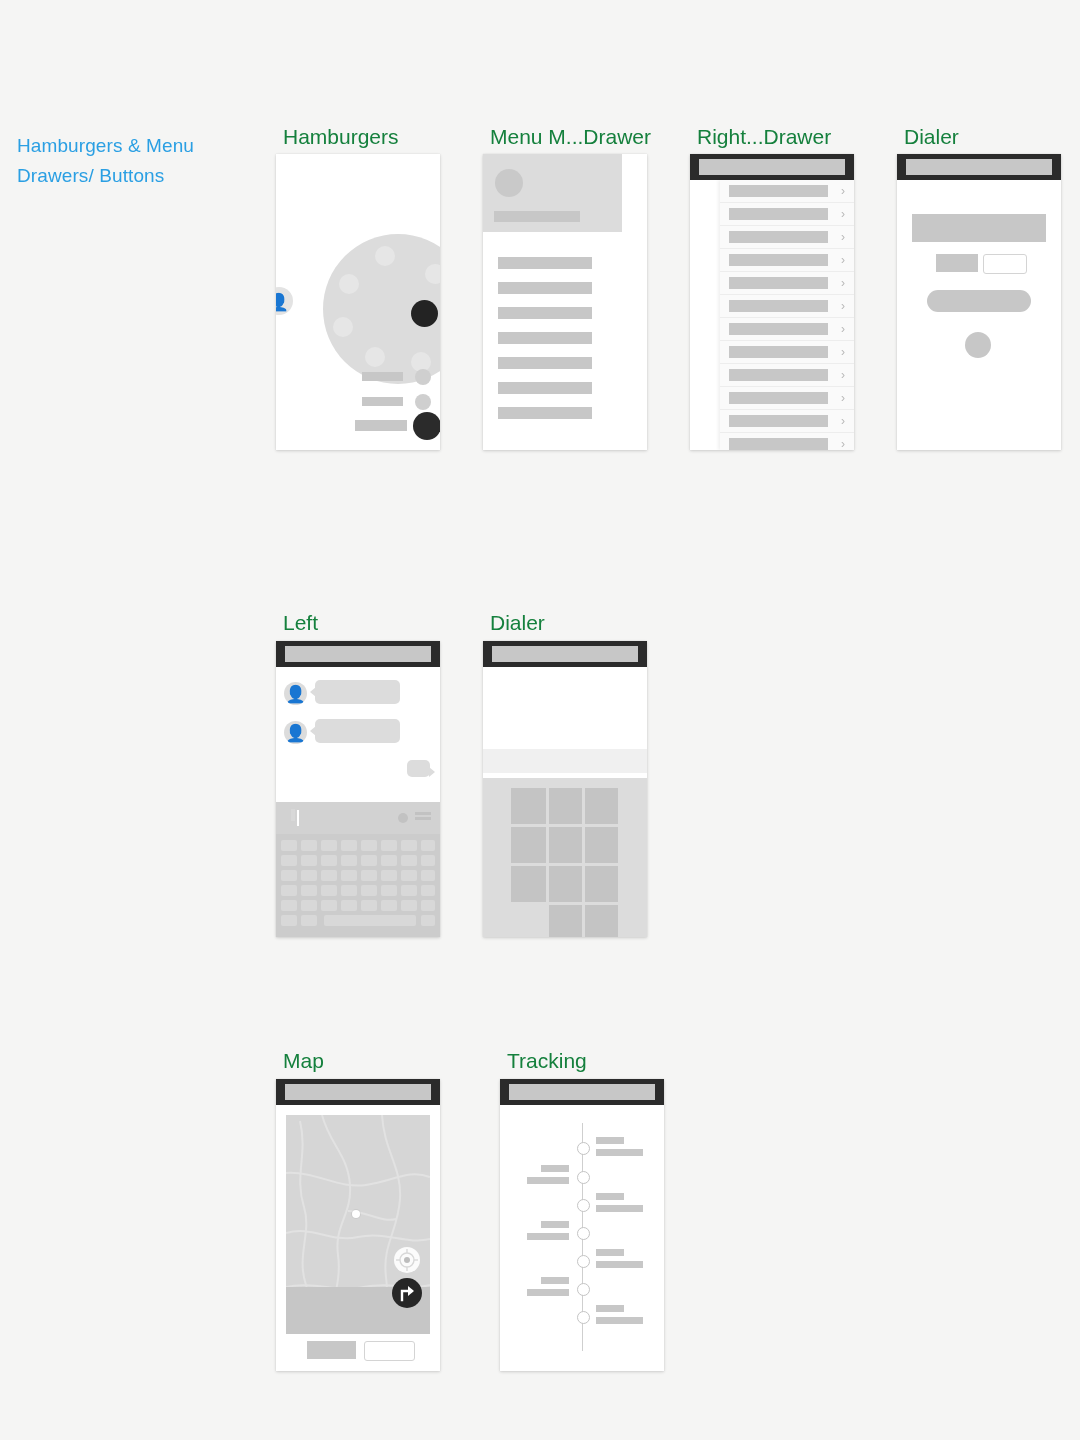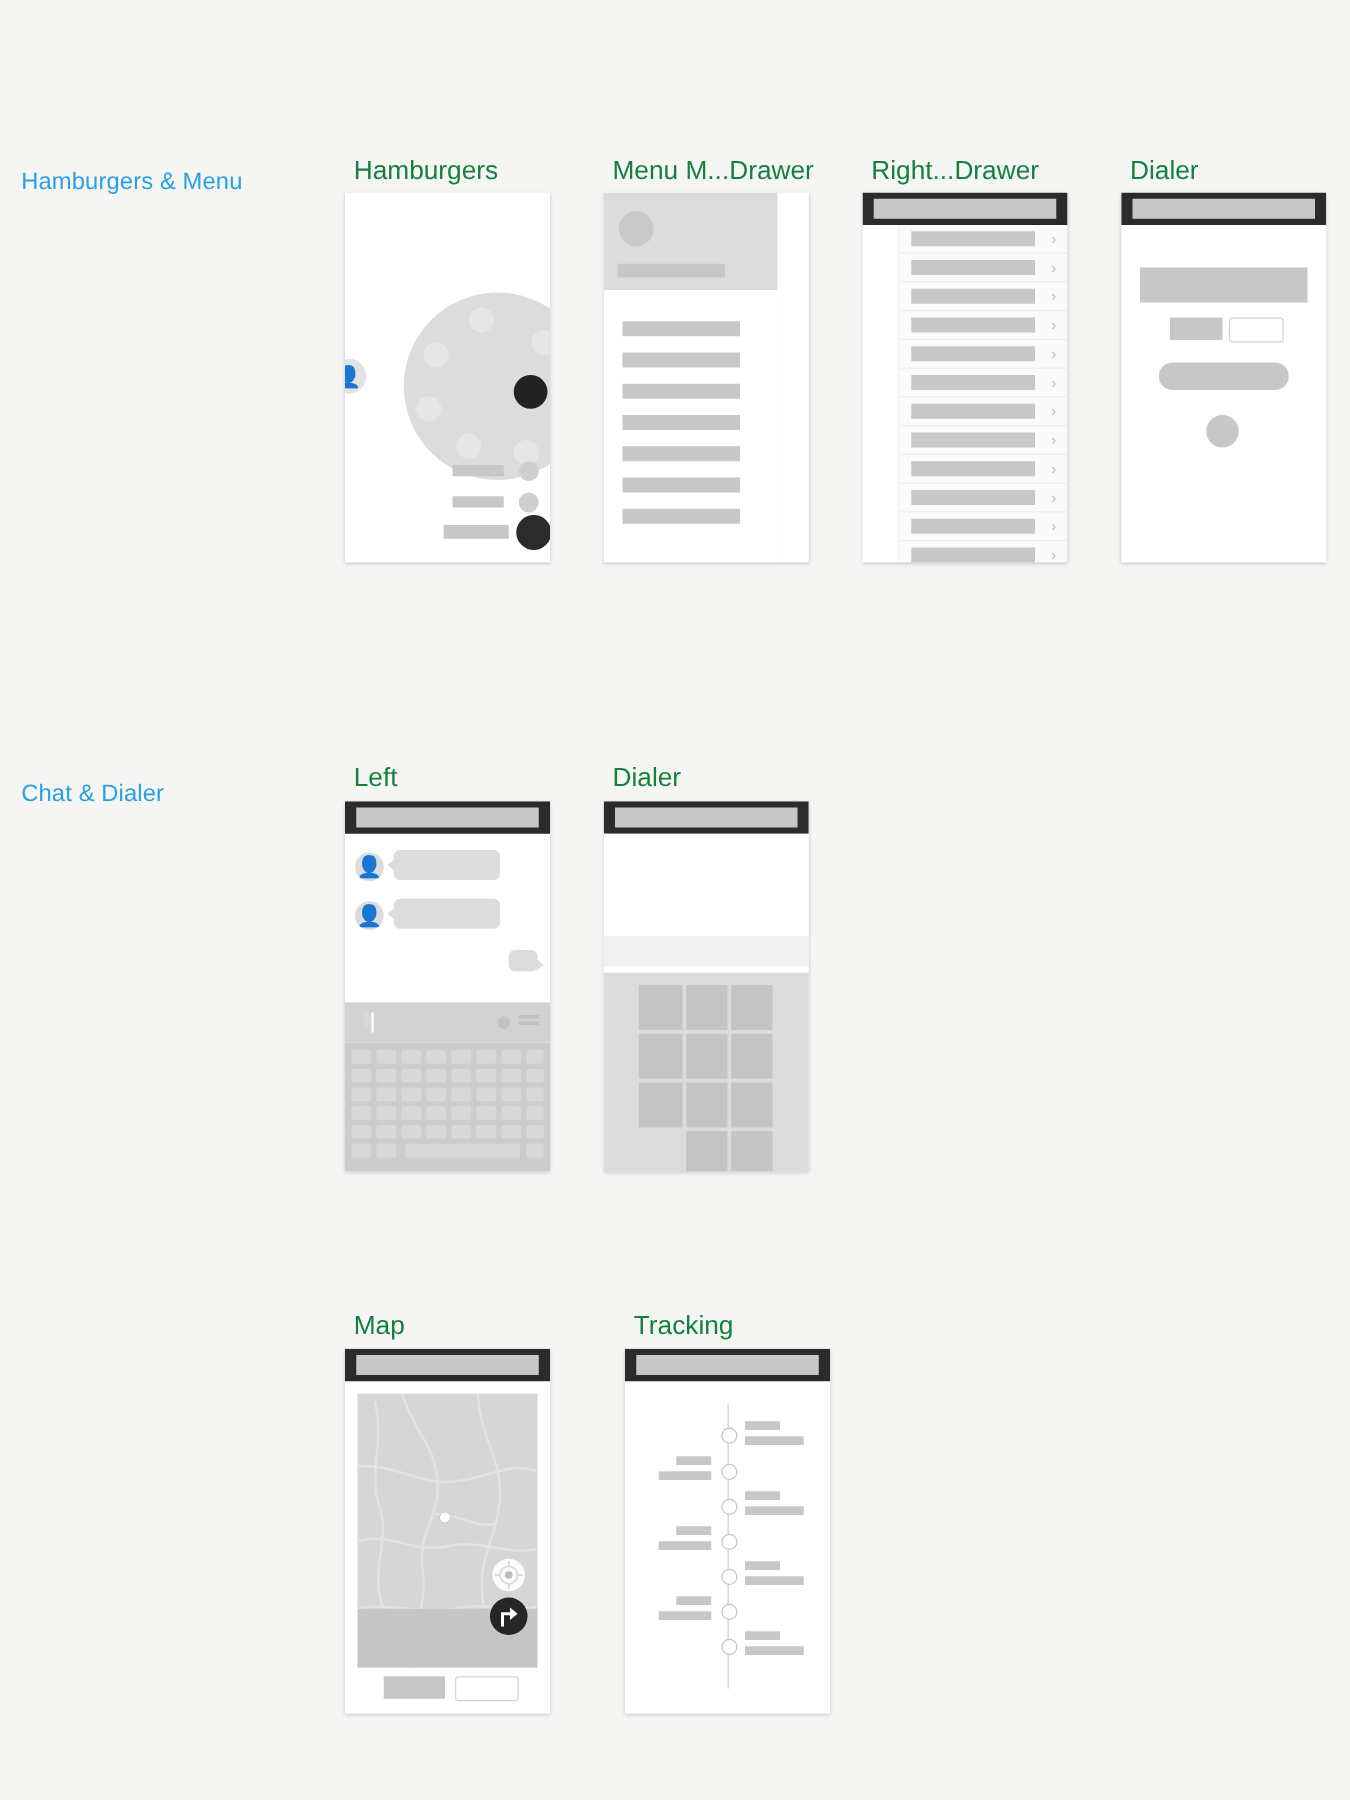--- a/index.html
+++ b/index.html
@@ -205,20 +205,21 @@
   }
   .tl-bar { position: absolute; background: #c7c7c7; height: 7px; }
 </style>
 </head>
 <body>
 
 <div class="page">
 
   <div class="section-label" style="top:131px;">
     <div>Hamburgers &amp; Menu</div>
+    <div>Drawers/ Buttons</div>
   </div>
 
   <div class="card-title" style="left:283px; top:125px;">Hamburgers</div>
   <div class="card-title" style="left:490px; top:125px;">Menu M...Drawer</div>
   <div class="card-title" style="left:697px; top:125px;">Right...Drawer</div>
   <div class="card-title" style="left:904px; top:125px;">Dialer</div>
 
   <div class="phone" id="card-hamburgers" style="left:276px; top:154px; width:164px; height:296px;">
     <div class="radial">
       <div class="pip" style="left:52px; top:12px;"></div>
@@ -328,23 +329,20 @@
     <div class="topbar">
       <div class="topbar-inner"></div>
     </div>
     <div class="btn-block" style="left:15px; top:60px; width:134px; height:28px;"></div>
     <div class="btn-block" style="left:39px; top:100px; width:42px; height:18px;"></div>
     <div class="btn-outline" style="left:86px; top:100px; width:42px; height:18px;"></div>
     <div class="btn-pill" style="left:30px; top:136px; width:104px; height:22px;"></div>
     <div class="btn-fab" style="left:68px; top:178px; width:26px; height:26px;"></div>
   </div>
 
-  <div class="section-label" style="top:621px;">
-    <div>Chat &amp; Dialer</div>
-  </div>
 
   <div class="card-title" style="left:283px; top:611px;">Left</div>
   <div class="card-title" style="left:490px; top:611px;">Dialer</div>
 
   <div class="phone" id="card-chat" style="left:276px; top:641px; width:164px; height:296px;">
     <div class="topbar">
       <div class="topbar-inner"></div>
     </div>
 
     <div class="chat-avatar" style="left:8px; top:41px;">

